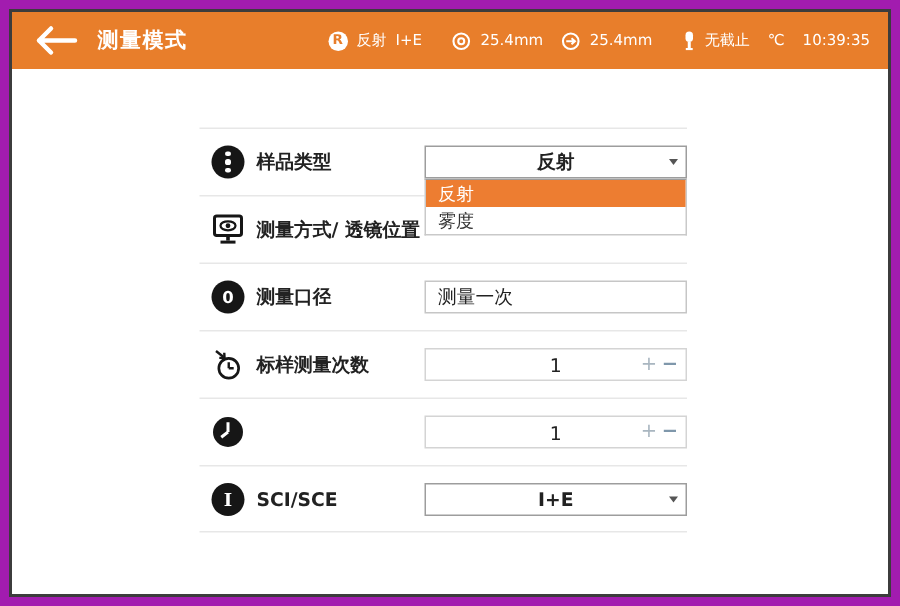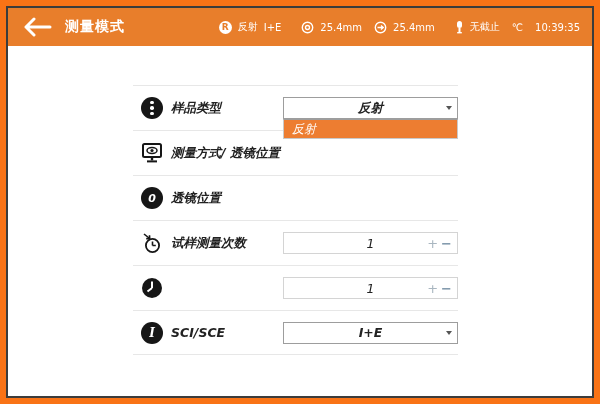--- a/index.html
+++ b/index.html
@@ -1,21 +1,21 @@
 <!DOCTYPE html>
 <html><head>
 <meta charset="utf-8">
 <style>
   * { margin:0; padding:0; box-sizing:border-box; }
   body {
     background:#ffffff;
     font-family:"DejaVu Sans","Liberation Sans",sans-serif;
     width:600px; height:404px; overflow:hidden;
   }
-  .page { position:relative; width:600px; height:404px; background:#f97316; }
+  .page { position:relative; width:600px; height:404px; background:#a21caf; }
   .frame {
     position:absolute; left:6px; top:6px; width:588px; height:392px;
     border:2px solid #3c3c3c; background:#fff; overflow:hidden;
   }
 
   
   .hdr {
     position:absolute; left:0; top:0; right:0; height:38px;
     background:#E87E2B; display:flex; align-items:center;
     color:#fff; padding:0 12px 0 14px;
@@ -29,21 +29,21 @@
   .r-badge {
     width:13px; height:13px; border-radius:50%; background:#fff; color:#E87E2B;
     font-size:9px; font-weight:bold; display:flex; align-items:center; justify-content:center;
   }
   .ico-svg { display:block; }
 
   
   .form { position:absolute; left:125px; top:77px; width:325px; }
   .row {
     position:relative; height:45px; border-top:1px solid #e7e7e7;
-    display:flex; align-items:center; padding-left:7px;font-style:italic;
+    display:flex; align-items:center; padding-left:7px;
   }
   .row:last-child { border-bottom:1px solid #e7e7e7; }
   .row-icon {
     width:24px; height:24px; margin-right:7px; flex:0 0 auto;
     display:flex; align-items:center; justify-content:center;
   }
   .circ {
     width:22px; height:22px; border-radius:50%; background:#161616; color:#fff;
     display:flex; align-items:center; justify-content:center;
   }
@@ -138,20 +138,21 @@
             </span>
         </span>
         <span class="row-label">样品类型</span>
         <div class="ctl ctl-select">
           <span>反射</span>
           <span class="caret"></span>
         </div>
 
         <div class="dropdown">
           <div class="opt selected">反射</div>
+          <div class="opt">雾度</div>
         </div>
       </div>
 
       <div class="row">
         <span class="row-icon">
           <svg width="24" height="24" viewBox="0 0 24 24">
             <rect x="3" y="3" width="18" height="13" rx="1.5" stroke="#161616" stroke-width="2" fill="none"></rect>
             <ellipse cx="12" cy="9.5" rx="5" ry="3" stroke="#161616" stroke-width="1.5" fill="none"></ellipse>
             <circle cx="12" cy="9.5" r="1.6" fill="#161616"></circle>
             <rect x="10.8" y="16" width="2.4" height="3.4" fill="#161616"></rect>
@@ -160,33 +161,36 @@
         </span>
         <span class="row-label">测量方式/ 透镜位置</span>
       </div>
 
       <div class="row">
         <span class="row-icon">
           <span class="circ">
               <span class="glyph0">0</span>
             </span>
         </span>
-        <span class="row-label">透镜位置</span>
+        <span class="row-label">测量口径</span>
+        <div class="ctl ctl-text">
+          <span>测量一次</span>
+        </div>
       </div>
 
       <div class="row">
         <span class="row-icon">
           <svg width="24" height="24" viewBox="0 0 24 24">
             <path d="M4 3 L9 7" stroke="#161616" stroke-width="1.6" fill="none"></path>
             <path d="M9.5 4.2 L9.7 7.7 L6.2 7.6" stroke="#161616" stroke-width="1.6" fill="none" stroke-linejoin="miter"></path>
             <circle cx="12.5" cy="14.5" r="6.6" stroke="#161616" stroke-width="1.8" fill="none"></circle>
             <path d="M12.5 14.5 V10.5 M12.5 14.5 H15.8" stroke="#161616" stroke-width="1.6" fill="none"></path>
           </svg>
         </span>
-        <span class="row-label">试样测量次数</span>
+        <span class="row-label">标样测量次数</span>
         <div class="ctl ctl-num">
           <span>1</span>
           <span class="stepper">
             <span class="plus">+</span>
             <span class="minus">−</span>
           </span>
         </div>
       </div>
 
       <div class="row">

